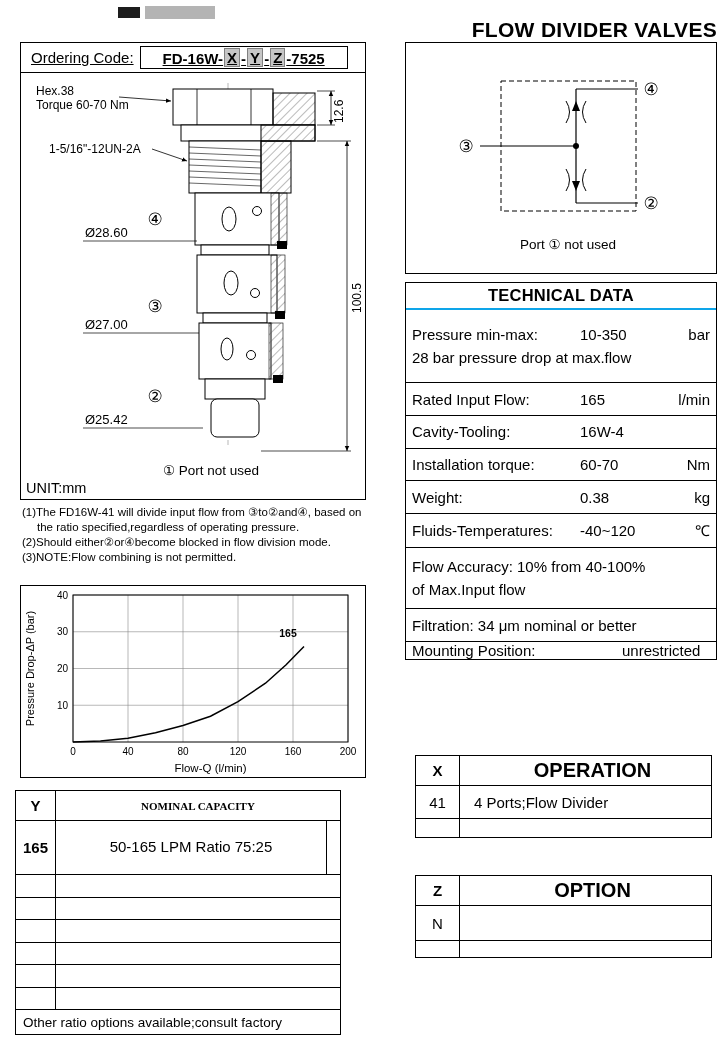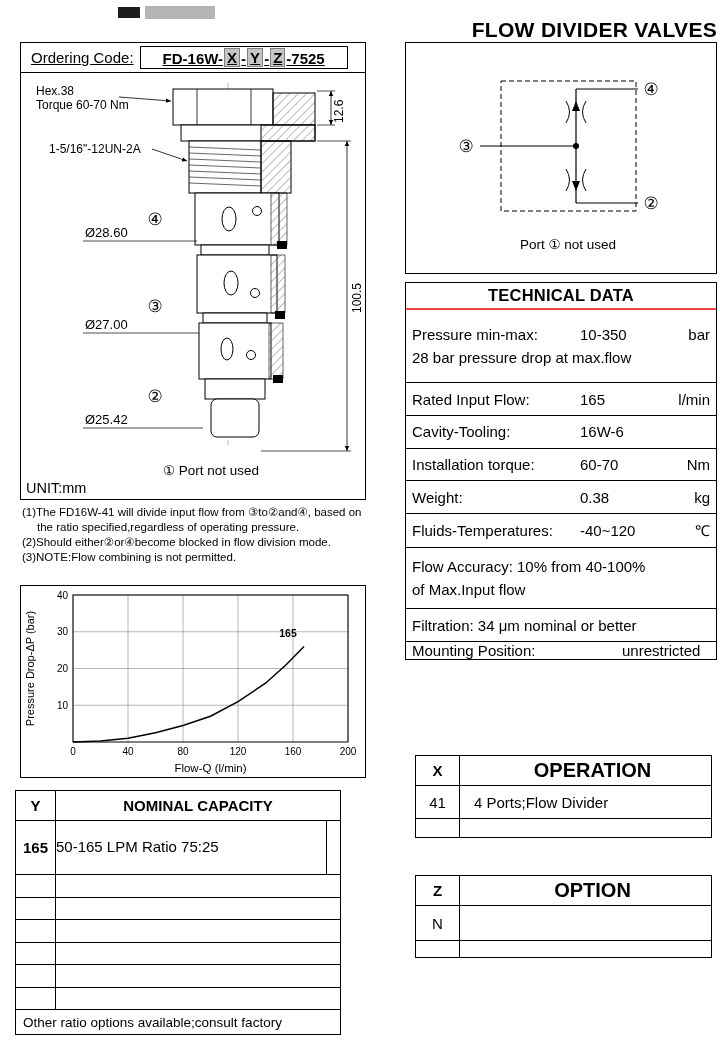--- a/index.html
+++ b/index.html
@@ -26,34 +26,34 @@
 
   
   .chart-box { position:absolute; left:20px; top:585px; width:346px; height:193px; border:1px solid #000; }
   .chart-box svg { display:block; }
 
   
   .cap-table { position:absolute; left:15px; top:790px; width:326px; height:245px; border:1px solid #000; display:flex; flex-direction:column; font-size:15px; }
   .cap-row { display:flex; }
   .cap-code { width:40px; border-right:1px solid #000; display:flex; align-items:center; justify-content:center; font-weight:bold; }
   .cap-head { height:30px; border-bottom:1px solid #000; }
-  .cap-head .cap-title { flex:1; display:flex; align-items:center; justify-content:center; font-weight:bold; font-size:15px; }
+  .cap-head .cap-title { flex:1; display:flex; align-items:center; justify-content:center; font-weight:bold; font-size:11px;font-family:Liberation Serif, serif; }
   .cap-data { height:54px; border-bottom:1px solid #000; }
-  .cap-main { flex:1; display:flex; flex-direction:column; justify-content:center; line-height:1.35; }
+  .cap-main { flex:1; display:flex; flex-direction:column; align-items:center; justify-content:center; line-height:1.35; }
   .cap-side { width:14px; border-left:1px solid #000; }
   .cap-empty { flex:1; border-bottom:1px solid #000; display:flex; }
   .cap-empty .cap-code { font-weight:normal; }
   .cap-footer { height:24px; display:flex; align-items:center; padding-left:7px; font-size:13.5px; }
 
   
   .schem-box { position:absolute; left:405px; top:42px; width:312px; height:232px; border:1px solid #000; }
 
   
   .tech-table { position:absolute; left:405px; top:282px; width:312px; height:378px; border:1px solid #000; display:flex; flex-direction:column; font-size:15px; }
-  .tech-header { height:27px; border-bottom:2px solid #ef4444; display:flex; align-items:center; justify-content:center; font-weight:bold; font-size:16.5px; letter-spacing:.2px; }
+  .tech-header { height:27px; border-bottom:2px solid #0ea5e9; display:flex; align-items:center; justify-content:center; font-weight:bold; font-size:16.5px; letter-spacing:.2px; }
   .tech-row { border-bottom:1px solid #000; padding:0 6px; display:flex; flex-direction:column; justify-content:center; }
   .tech-row:last-child { border-bottom:none; flex:1; }
   .tr-line { display:flex; align-items:baseline; }
   .tr-label { flex:1; white-space:nowrap; }
   .tr-val { width:88px; white-space:nowrap; }
   .tr-unit { width:42px; text-align:right; white-space:nowrap; }
   .r-h1 { height:33px; } .r-h1b { height:34px; }
   .r-h2 { height:74px; line-height:1.55; } .r-h2b { height:62px; line-height:1.55; }
 
   
@@ -295,21 +295,21 @@
       <div class="tr-line">
         <span class="tr-label">Rated Input Flow:</span>
         <span class="tr-val">165</span>
         <span class="tr-unit">l/min</span>
       </div>
     </div>
 
     <div class="tech-row r-h1">
       <div class="tr-line">
         <span class="tr-label">Cavity-Tooling:</span>
-        <span class="tr-val">16W-6</span>
+        <span class="tr-val">16W-4</span>
         <span class="tr-unit"></span>
       </div>
     </div>
 
     <div class="tech-row r-h1">
       <div class="tr-line">
         <span class="tr-label">Installation torque:</span>
         <span class="tr-val">60-70</span>
         <span class="tr-unit">Nm</span>
       </div>

